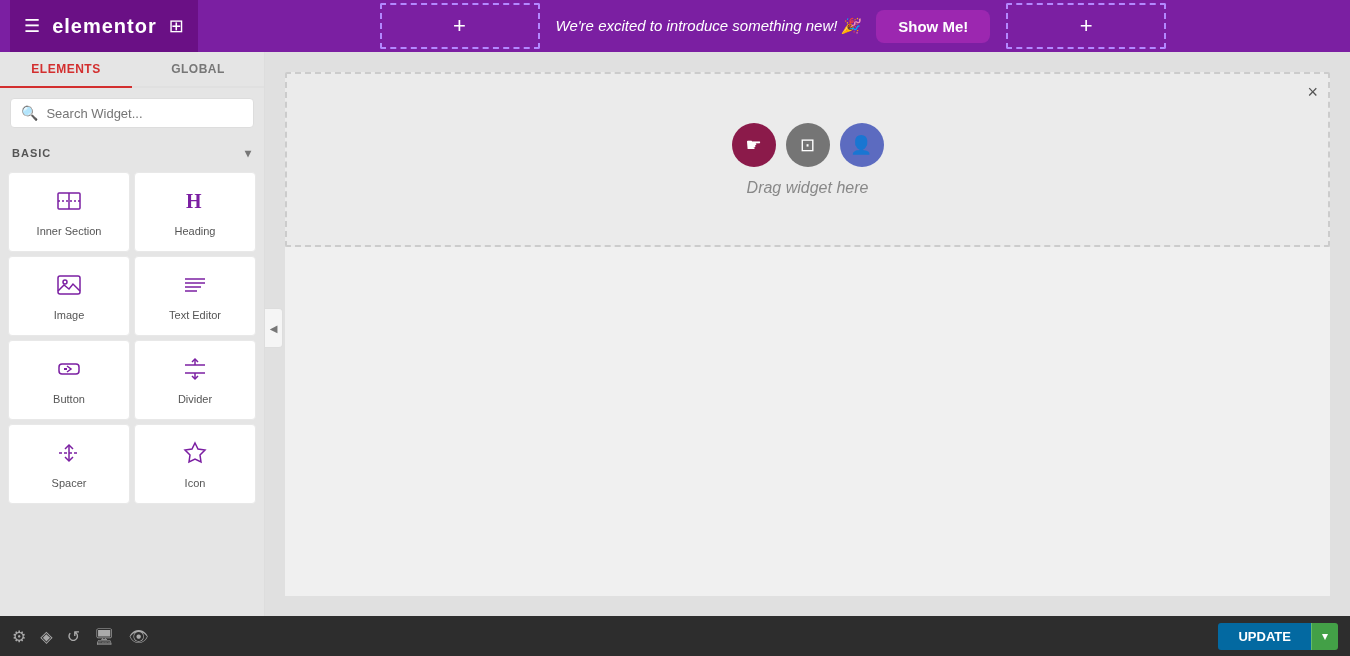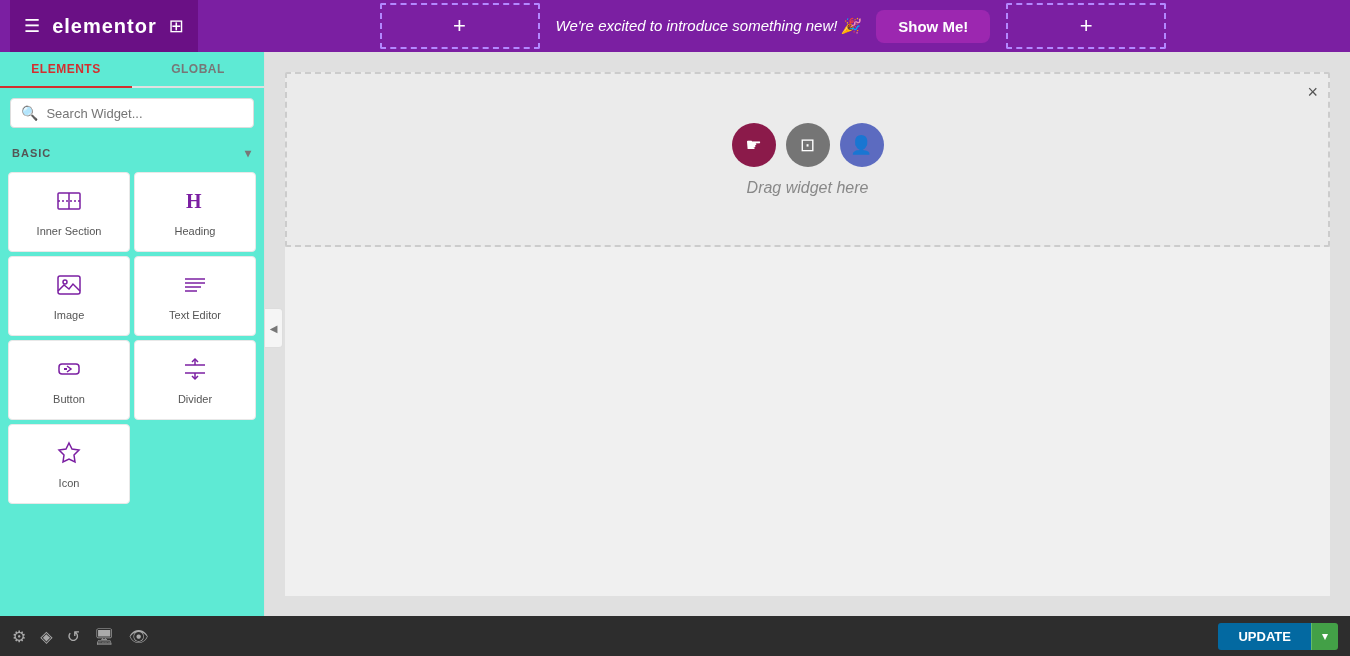--- a/index.html
+++ b/index.html
@@ -83,21 +83,21 @@
     
     .main-layout {
       display: flex;
       flex: 1;
       overflow: hidden;
     }
 
     
     .sidebar {
       width: 265px;
-      background: #5eead4;
+      background: #e5e5e5;
       display: flex;
       flex-direction: column;
       border-right: 1px solid #ddd;
       flex-shrink: 0;
       overflow-y: auto;
     }
     .sidebar-tabs {
       display: flex;
       border-bottom: 2px solid #e0e0e0;
     }
@@ -415,20 +415,31 @@
               <line x1="14" y1="4" x2="14" y2="10"></line>
               <polyline points="11,7 14,4 17,7" fill="none"></polyline>
               <line x1="4" y1="18" x2="24" y2="18"></line>
               <line x1="14" y1="18" x2="14" y2="24"></line>
               <polyline points="11,21 14,24 17,21" fill="none"></polyline>
             </svg>
         </span>
         <span class="widget-label">Divider</span>
       </div>
 
+      <div class="widget-item">
+        <span class="widget-icon">
+          <svg viewBox="0 0 28 28">
+              <line x1="14" y1="6" x2="14" y2="22"></line>
+              <polyline points="10,10 14,6 18,10" fill="none"></polyline>
+              <polyline points="10,18 14,22 18,18" fill="none"></polyline>
+              <line x1="4" y1="14" x2="24" y2="14" stroke-dasharray="3,2"></line>
+            </svg>
+        </span>
+        <span class="widget-label">Spacer</span>
+      </div>
 
 
       <div class="widget-item">
         <span class="widget-icon">
           <svg viewBox="0 0 28 28">
               <polygon points="14,4 17,10 24,11 19,16 20,23 14,20 8,23 9,16 4,11 11,10"></polygon>
             </svg>
         </span>
         <span class="widget-label">Icon</span>
       </div>

